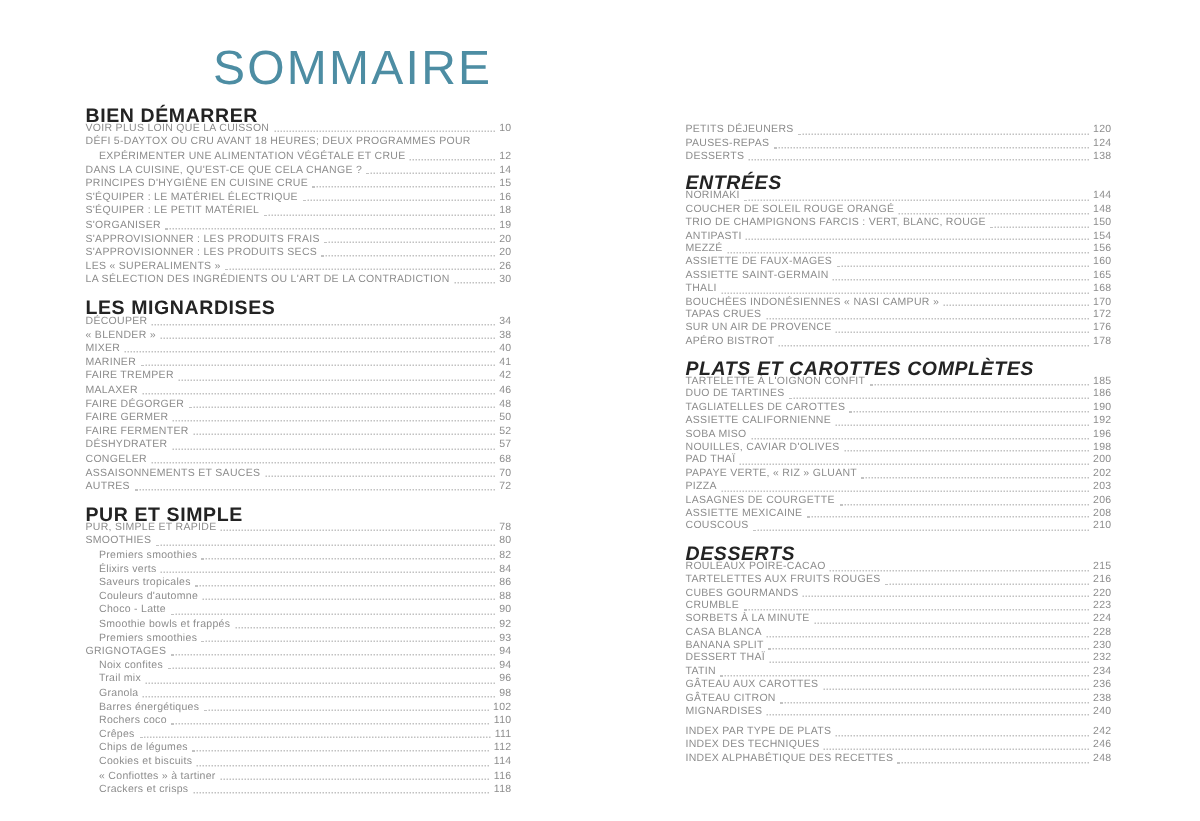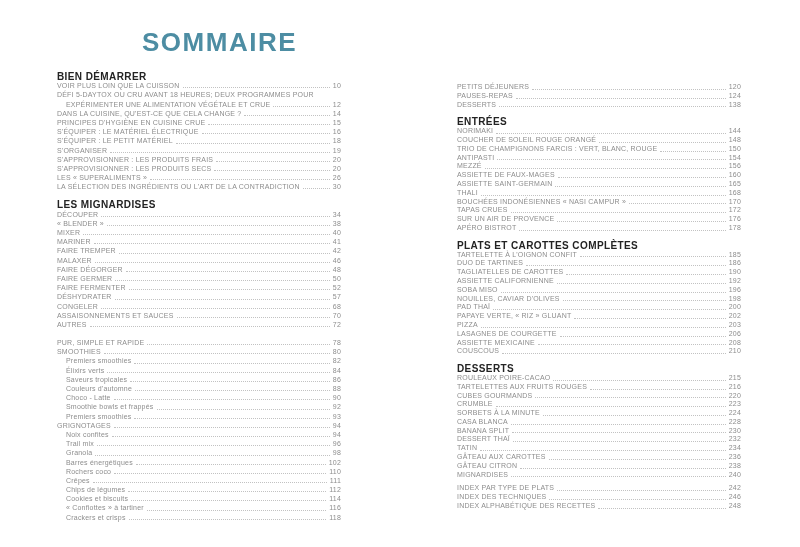--- a/index.html
+++ b/index.html
@@ -9,45 +9,45 @@
     height: 547px;
     background: #ffffff;
     overflow: hidden;
     font-family: "Liberation Sans", "DejaVu Sans", sans-serif;
   }
   .title {
     position: absolute;
     left: 142px;
     top: 27px;
     margin: 0;
-    font-size: 26px;
-    font-weight: 700;
+    font-size: 32px;
+    font-weight: 400;
     letter-spacing: 1.5px;
     color: #4d8da3;
   }
   .col {
     position: absolute;
     width: 284px;
     font-size: 7px;
     letter-spacing: 0.2px;
     color: #8d8d8d;
   }
   .col-left  { left: 57px;  top: 72px; }
   .col-right { left: 457px; top: 83px; }
   .section { margin-top: 9px; }
   .section:first-child { margin-top: 0; }
   .section.tight { margin-top: 5px; }
   .section-title {
     font-weight: bold;
-    font-size: 10px;
+    font-size: 13px;
     letter-spacing: 0.4px;
     color: #232323;
   }
   .col-left  .section-title { line-height: 9.2px; }
-  .col-right .section-title { line-height: 8.8px; }
+  .col-right .section-title { line-height: 8.8px; font-style: italic; }
   .row { display: flex; align-items: flex-end; }
   .col-left  .row { height: 9.2px; }
   .col-right .row { height: 8.8px; }
   .label { white-space: nowrap; }
   .col-left  .label, .col-left  .num { line-height: 9.2px; }
   .col-right .label, .col-right .num { line-height: 8.8px; }
   .row.indent .label { padding-left: 9px; }
   .dots {
     flex: 1 1 auto;
     min-width: 8px;
@@ -185,20 +185,21 @@
           <span class="dots"></span>
           <span class="num">70</span>
         </div>
         <div class="row">
           <span class="label">AUTRES</span>
           <span class="dots"></span>
           <span class="num">72</span>
         </div>
       </div>
       <div class="section">
+        <div class="section-title">PUR ET SIMPLE</div>
         <div class="row">
           <span class="label">PUR, SIMPLE ET RAPIDE</span>
           <span class="dots"></span>
           <span class="num">78</span>
         </div>
         <div class="row">
           <span class="label">SMOOTHIES</span>
           <span class="dots"></span>
           <span class="num">80</span>
         </div>

